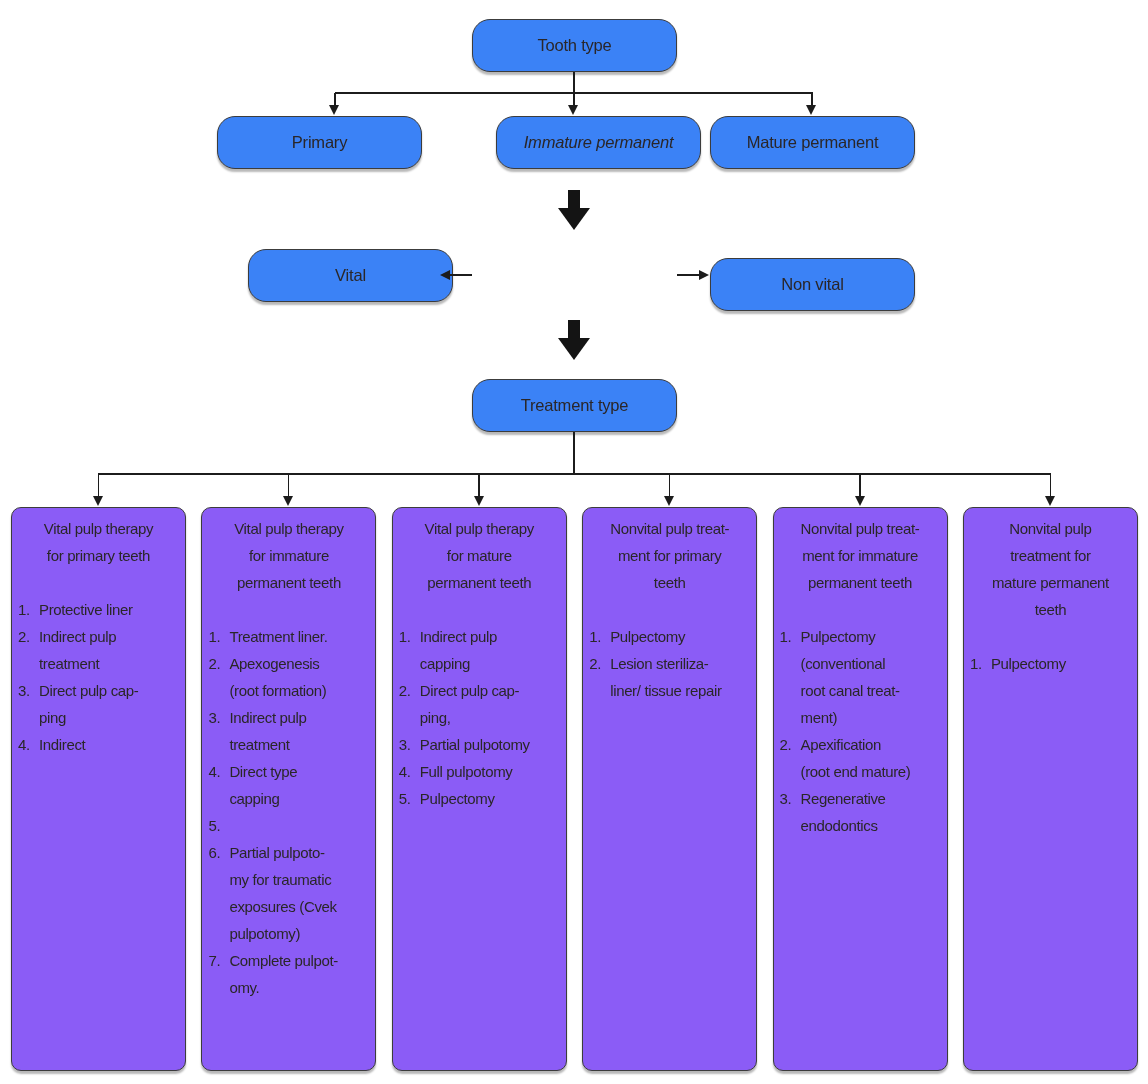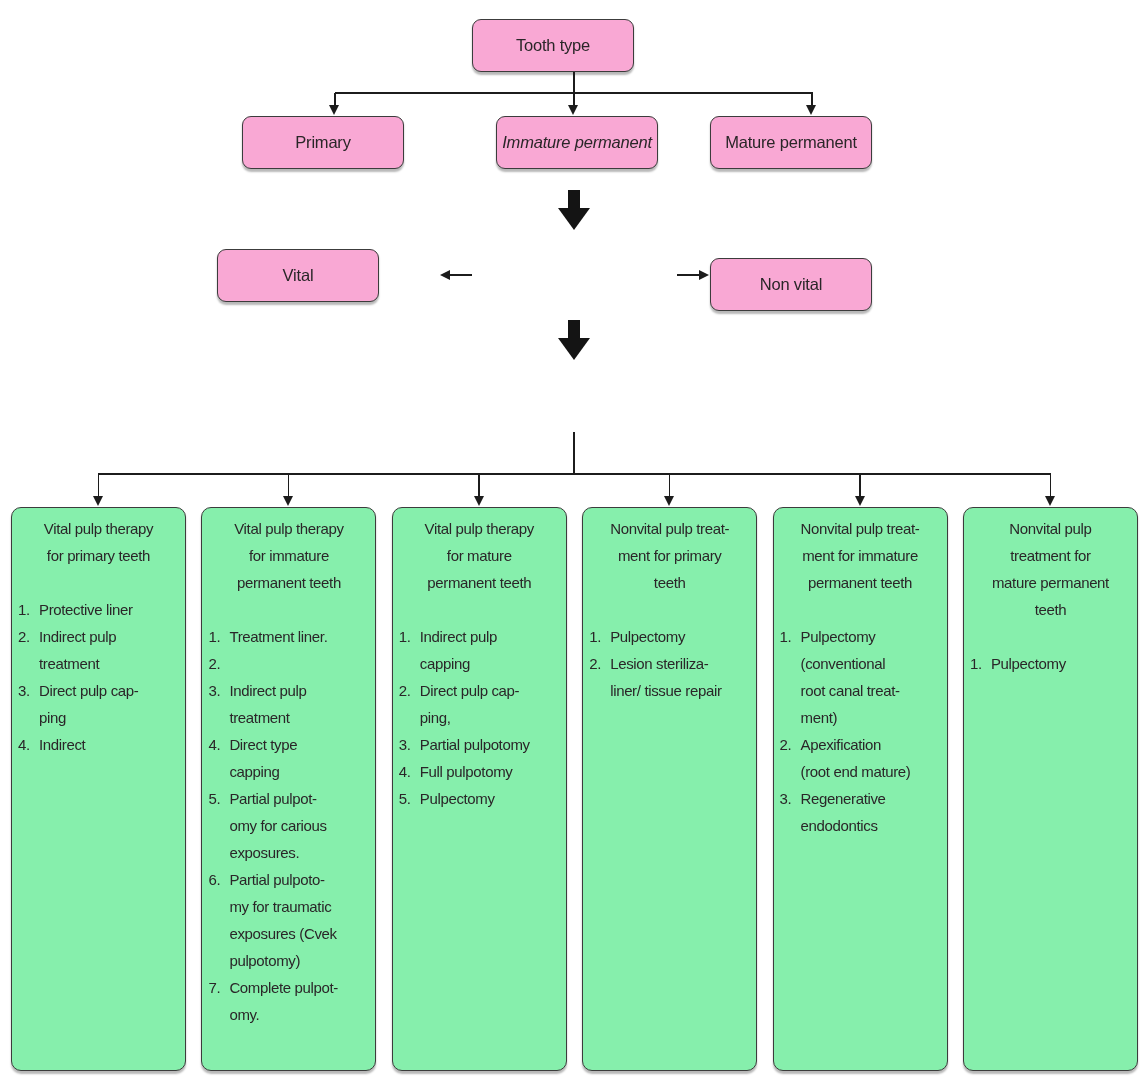--- a/index.html
+++ b/index.html
@@ -7,24 +7,24 @@
     position:relative;
     width:1148px;height:1084px;
     background:#ffffff;
     font-family:"Liberation Sans", sans-serif;
     color:#2a2628;
     overflow:hidden;
   }
   
   .node{
     position:absolute;
-    width:162px;height:53px;
-    background:#f9a8d4;
+    width:205px;height:53px;
+    background:#3b82f6;
     border:1.6px solid #3c3c3c;
-    border-radius:9px;
+    border-radius:18px;
     box-sizing:border-box;
     display:flex;align-items:center;justify-content:center;
     font-size:16.5px;
     letter-spacing:-0.2px;
     box-shadow:0 2.5px 2px rgba(0,0,0,0.28);
   }
   
   .vline{position:absolute;width:1.5px;background:#1c1c1c;}
   .hline{position:absolute;height:1.5px;background:#1c1c1c;}
   .arr-down{position:absolute;width:0;height:0;
@@ -42,21 +42,21 @@
   .block-arrow .head{width:0;height:0;
     border-left:16px solid transparent;border-right:16px solid transparent;
     border-top:22px solid #141414;}
   
   .columns-row{
     position:absolute;left:11px;top:507px;width:1127px;height:564px;
     display:flex;justify-content:space-between;align-items:stretch;
   }
   .col{
     width:175px;
-    background:#86efac;
+    background:#8b5cf6;
     border:1.6px solid #3c3c3c;
     border-radius:10px;
     box-sizing:border-box;
     padding:7px 6px 6px 6px;
     font-size:15px;
     line-height:27px;
     letter-spacing:-0.35px;
     box-shadow:0 2.5px 2px rgba(0,0,0,0.28);
   }
   .col-title{
@@ -77,42 +77,43 @@
 
   <div class="vline" style="left:573px;top:72px;height:21px;"></div>
   <div class="hline" style="left:335px;top:92px;width:478px;"></div>
   <div class="vline" style="left:334px;top:93px;height:13px;"></div>
   <div class="vline" style="left:573px;top:93px;height:13px;"></div>
   <div class="vline" style="left:811px;top:93px;height:13px;"></div>
   <div class="arr-down" style="left:329px;top:105px;"></div>
   <div class="arr-down" style="left:568px;top:105px;"></div>
   <div class="arr-down" style="left:806px;top:105px;"></div>
 
-  <div class="node" style="left:242px;top:116px;text-align:center;">Primary</div>
+  <div class="node" style="left:217px;top:116px;text-align:center;">Primary</div>
   <div class="node" style="left:496px;top:116px;font-style:italic;">Immature permanent</div>
   <div class="node" style="left:710px;top:116px;">Mature permanent</div>
 
   <div class="block-arrow" style="left:558px;top:190px;">
     <div class="stem"></div>
       <div class="head"></div>
   </div>
 
-  <div class="node" style="left:217px;top:249px;">Vital</div>
+  <div class="node" style="left:248px;top:249px;">Vital</div>
   <div class="node" style="left:710px;top:258px;">Non vital</div>
 
   <div class="hline" style="left:449px;top:274px;width:23px;"></div>
   <div class="arr-left" style="left:440px;top:269.5px;"></div>
   <div class="hline" style="left:677px;top:274px;width:23px;"></div>
   <div class="arr-right" style="left:699px;top:269.5px;"></div>
 
   <div class="block-arrow" style="left:558px;top:320px;">
     <div class="stem"></div>
       <div class="head"></div>
   </div>
 
+  <div class="node" style="left:472px;top:379px;">Treatment type</div>
 
   <div class="vline" style="left:573px;top:432px;height:41px;"></div>
   <div class="hline" style="left:98px;top:473px;width:953px;"></div>
   <div class="vline" style="left:97.75px;top:474px;height:22px;"></div>
   <div class="vline" style="left:287.75px;top:474px;height:22px;"></div>
   <div class="vline" style="left:478.25px;top:474px;height:22px;"></div>
   <div class="vline" style="left:668.75px;top:474px;height:22px;"></div>
   <div class="vline" style="left:859.25px;top:474px;height:22px;"></div>
   <div class="vline" style="left:1049.75px;top:474px;height:22px;"></div>
   <div class="arr-down" style="left:93px;top:496px;"></div>
@@ -156,39 +157,38 @@
 for immature
 permanent teeth</div>
       <div class="col-items">
     <div class="item">
       <span class="num">1.</span>
       <span class="txt">Treatment liner.</span>
     </div>
 
     <div class="item">
       <span class="num">2.</span>
+      <span class="txt">Apexogenesis
+(root formation)</span>
     </div>
 
     <div class="item">
       <span class="num">3.</span>
       <span class="txt">Indirect pulp
 treatment</span>
     </div>
 
     <div class="item">
       <span class="num">4.</span>
       <span class="txt">Direct type
 capping</span>
     </div>
 
     <div class="item">
       <span class="num">5.</span>
-      <span class="txt">Partial pulpot-
-omy for carious
-exposures.</span>
     </div>
 
     <div class="item">
       <span class="num">6.</span>
       <span class="txt">Partial pulpoto-
 my for traumatic
 exposures (Cvek
 pulpotomy)</span>
     </div>
 

